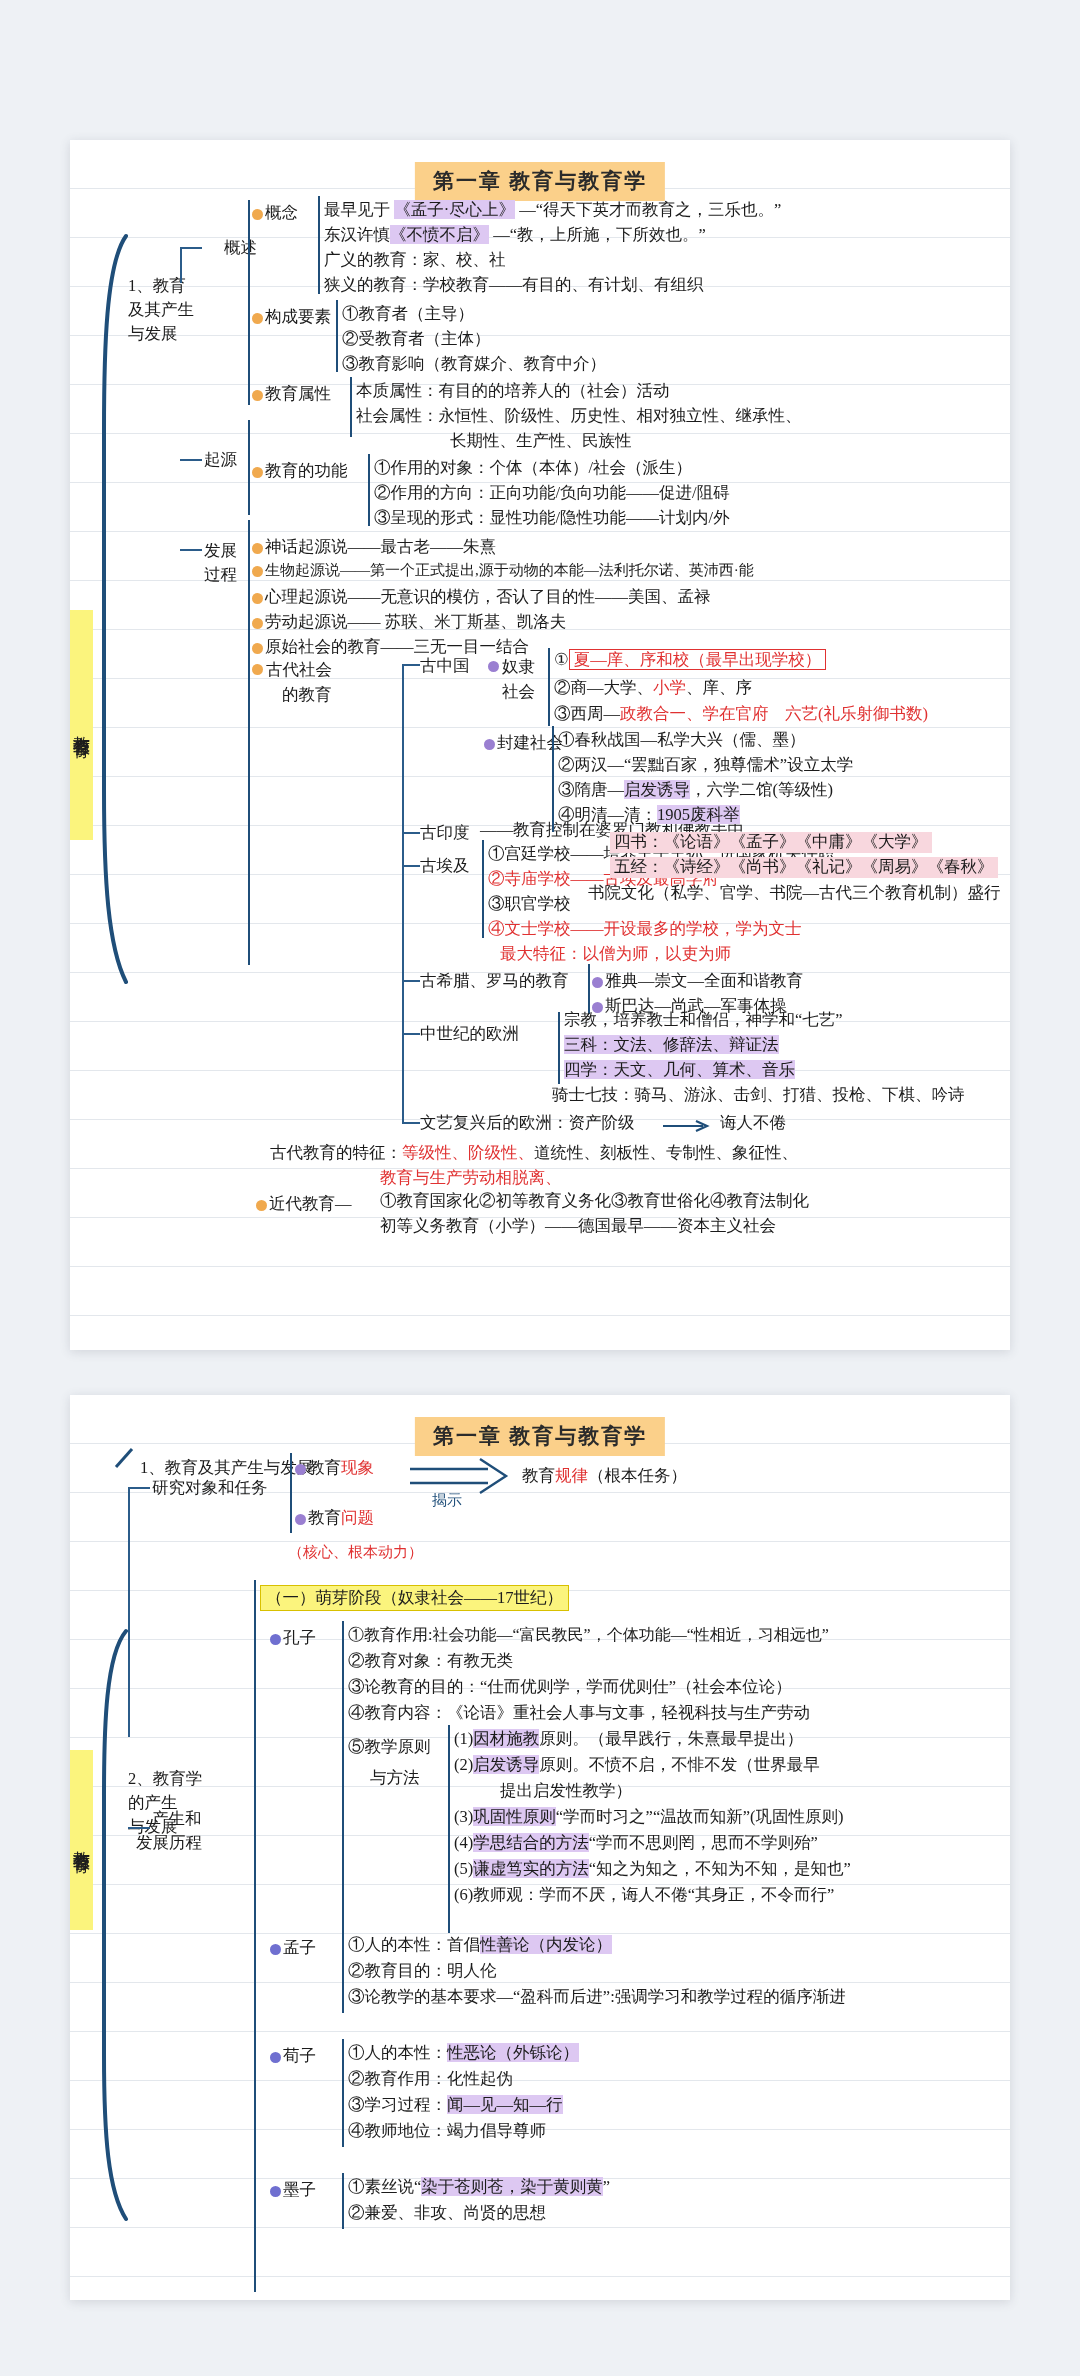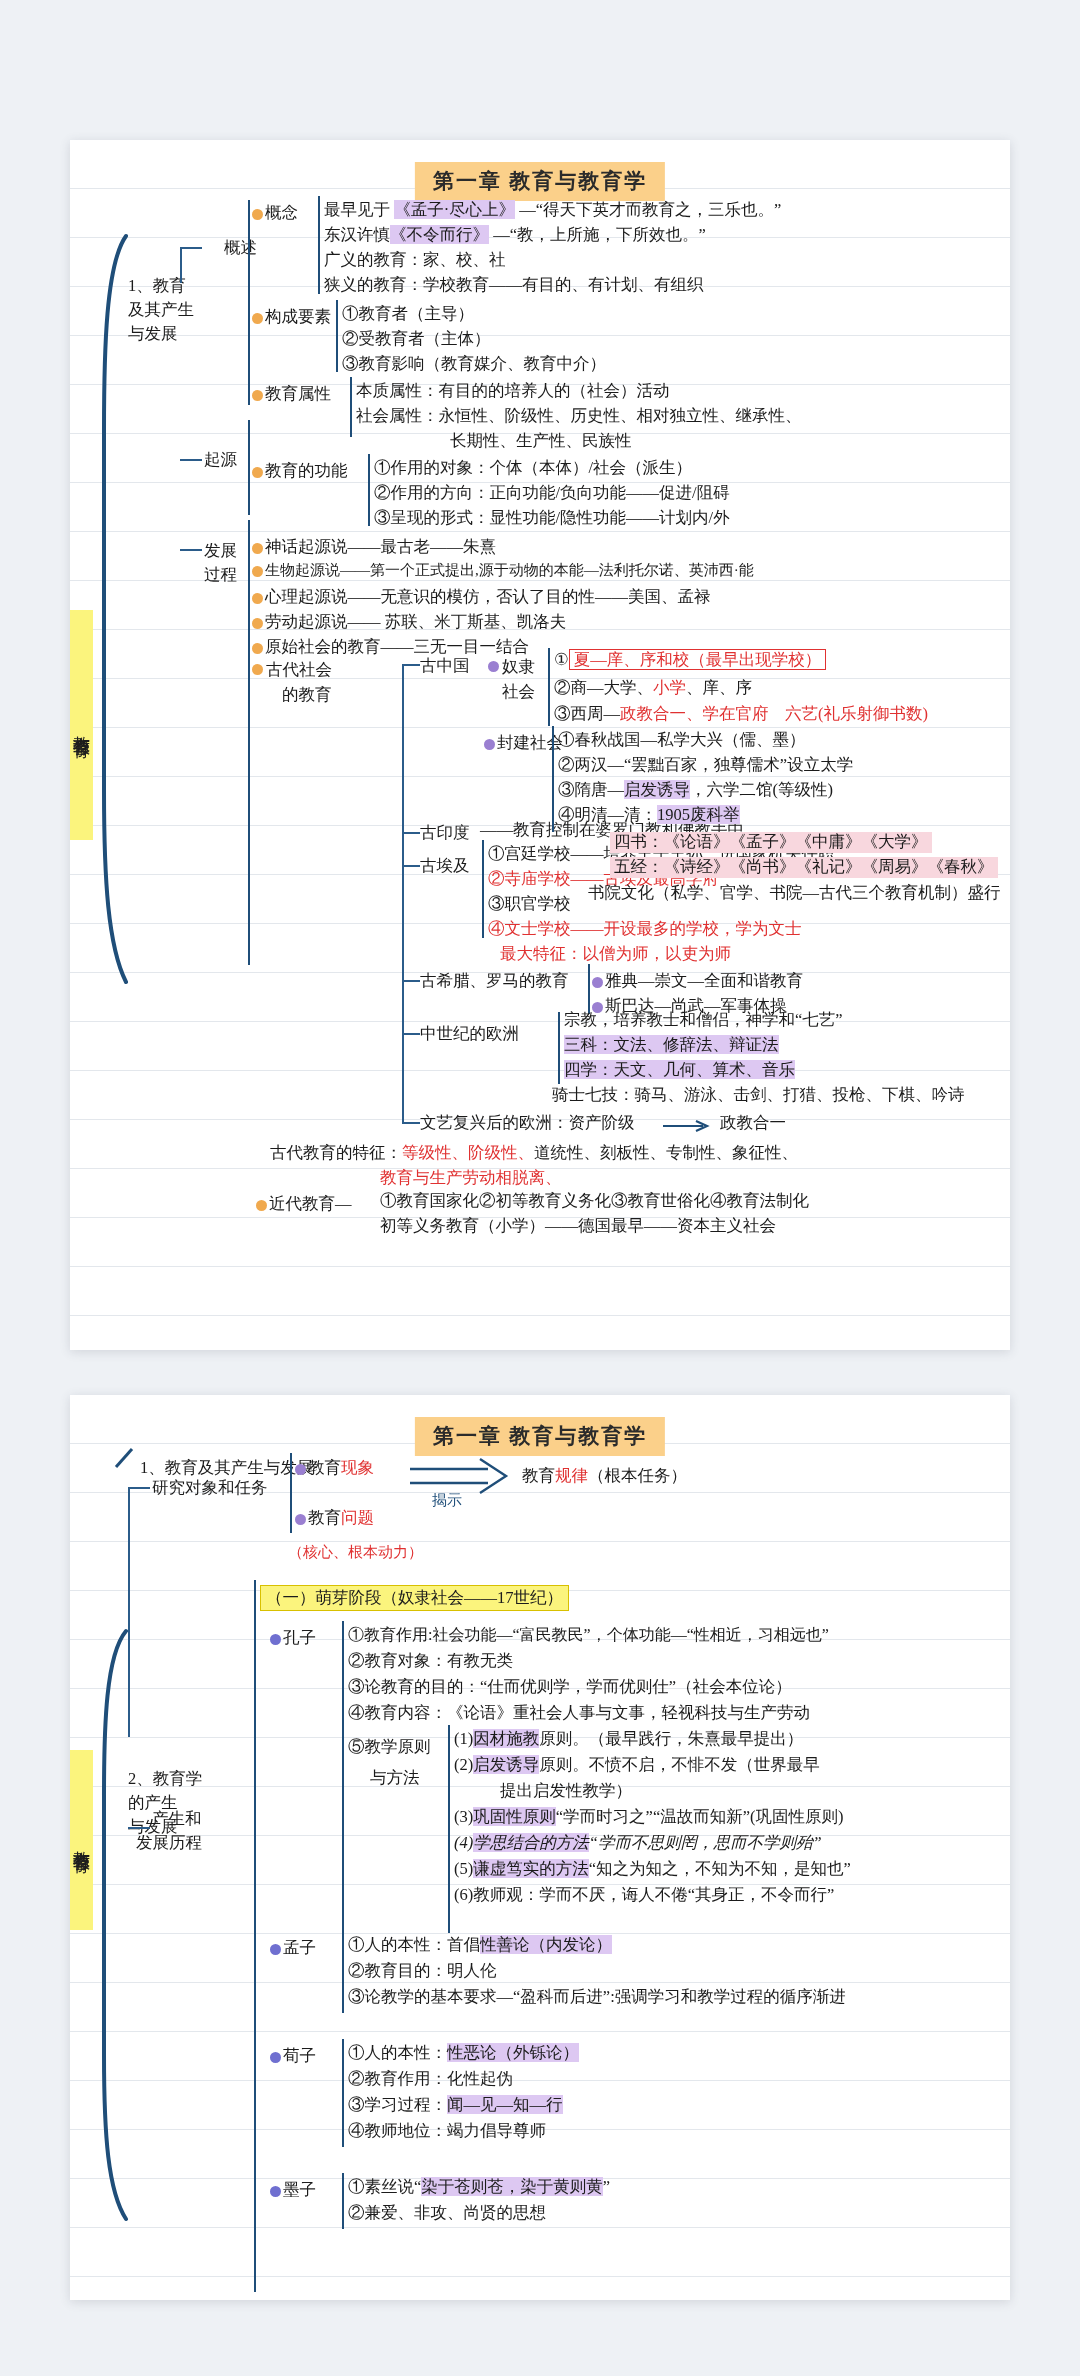--- a/index.html
+++ b/index.html
@@ -122,21 +122,21 @@
 
     <div class="lvl" style="left:182px;top:62px;">
       <span class="dot"></span><span>概念</span>
     </div>
     <div class="vline" style="left:248px;top:56px;height:98px;"></div>
 
     <div class="row" style="left:254px;top:62px;">
       <span>最早见于 </span><span class="hlp">《孟子·尽心上》</span><span> —“得天下英才而教育之，三乐也。”</span>
     </div>
     <div class="row" style="left:254px;top:87px;">
-      <span>东汉许慎</span><span class="hlp">《不令而行》</span><span> —“教，上所施，下所效也。”</span>
+      <span>东汉许慎</span><span class="hlp">《不愤不启》</span><span> —“教，上所施，下所效也。”</span>
     </div>
     <div class="row" style="left:254px;top:112px;">广义的教育：家、校、社</div>
     <div class="row" style="left:254px;top:137px;">狭义的教育：学校教育——有目的、有计划、有组织</div>
 
     <div class="lvl" style="left:182px;top:166px;">
       <span class="dot"></span><span>构成要素</span>
     </div>
     <div class="vline" style="left:266px;top:160px;height:72px;"></div>
     <div class="row" style="left:272px;top:166px;">①教育者（主导）</div>
     <div class="row" style="left:272px;top:191px;">②受教育者（主体）</div>
@@ -222,21 +222,21 @@
     <div class="row" style="left:470px;top:947px;margin-left:12px;">骑士七技：骑马、游泳、击剑、打猎、投枪、下棋、吟诗</div>
 
     <div class="hline thin" style="left:332px;top:982px;width:18px;"></div>
     <div class="vline thin" style="left:332px;top:893px;height:89px;"></div>
     <div class="lvl" style="left:350px;top:972px;">文艺复兴后的欧洲：资产阶级</div>
     <div class="arrow" style="left:593px;top:978px;">
       <svg width="52" height="16" viewBox="0 0 52 16">
             <path d="M0 8 L40 8 M33 3 L44 8 L33 13" fill="none" stroke="#1f4e79" stroke-width="2.2"></path>
           </svg>
     </div>
-    <div class="lvl" style="left:650px;top:972px;">政教合一</div>
+    <div class="lvl" style="left:650px;top:972px;">诲人不倦</div>
 
     <div class="row" style="left:200px;top:1005px;">
       <span>古代教育的特征：</span><span class="red">等级性、阶级性、</span><span>道统性、刻板性、专制性、象征性、</span>
     </div>
     <div class="row red" style="left:310px;top:1030px;">教育与生产劳动相脱离、</div>
 
     <div class="lvl" style="left:186px;top:1053px;">
       <span class="dot"></span><span>近代教育—</span>
     </div>
     <div class="row" style="left:310px;top:1053px;">①教育国家化②初等教育义务化③教育世俗化④教育法制化</div>
@@ -359,21 +359,21 @@
     <div class="row" style="left:384px;top:336px;">
       <span>(1)</span><span class="hlp">因材施教</span><span>原则。（最早践行，朱熹最早提出）</span>
     </div>
     <div class="row" style="left:384px;top:362px;">
       <span>(2)</span><span class="hlp">启发诱导</span><span>原则。不愤不启，不悱不发（世界最早</span>
     </div>
     <div class="row" style="left:430px;top:388px;">提出启发性教学）</div>
     <div class="row" style="left:384px;top:414px;">
       <span>(3)</span><span class="hlp">巩固性原则</span><span>“学而时习之”“温故而知新”(巩固性原则)</span>
     </div>
-    <div class="row" style="left:384px;top:440px;font-style:italic;">
+    <div class="row" style="left:384px;top:440px;">
       <span>(4)</span><span class="hlp">学思结合的方法</span><span>“学而不思则罔，思而不学则殆”</span>
     </div>
     <div class="row" style="left:384px;top:466px;">
       <span>(5)</span><span class="hlp">谦虚笃实的方法</span><span>“知之为知之，不知为不知，是知也”</span>
     </div>
     <div class="row" style="left:384px;top:492px;">(6)教师观：学而不厌，诲人不倦“其身正，不令而行”</div>
 
     <div class="lvl" style="left:200px;top:542px;">
       <span class="dotb"></span><span>孟子</span>
     </div>

